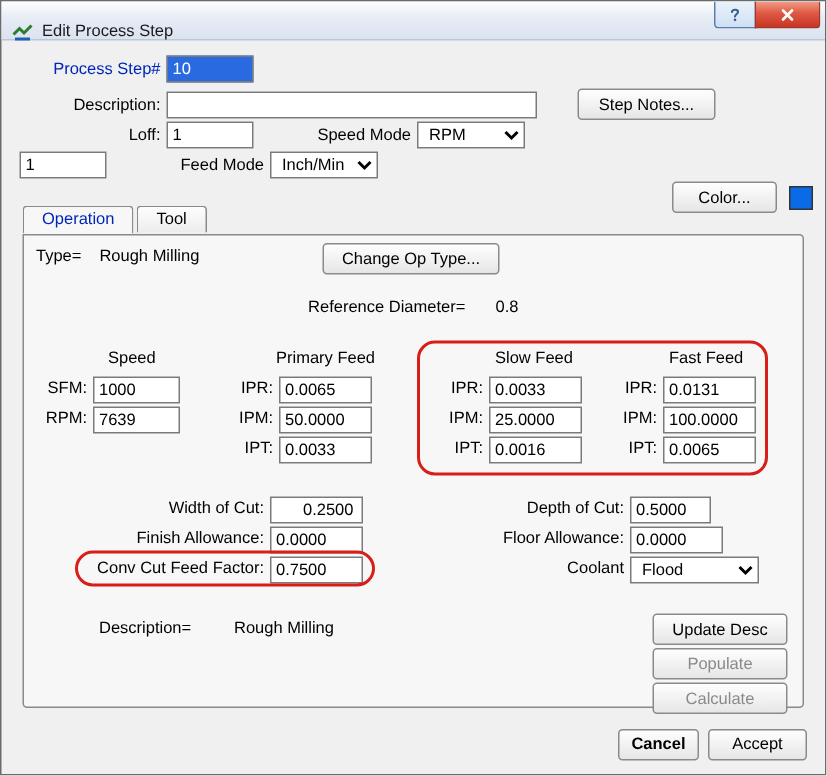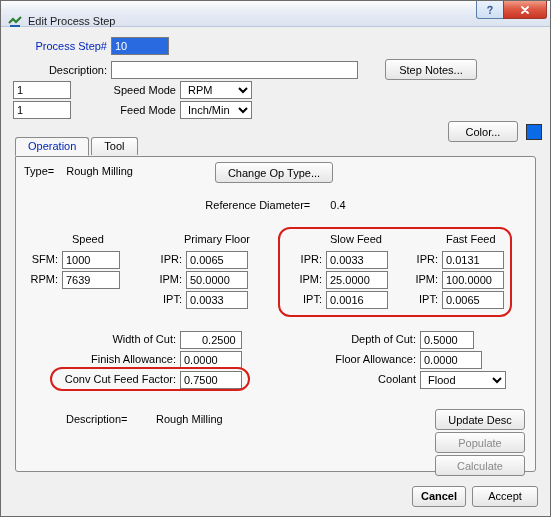--- a/index.html
+++ b/index.html
@@ -64,20 +64,21 @@
         <span class="rlabel bluev" style="width:98px;">Process Step#</span>
         <input class="txt" style="width: 58px; margin-left: 4px; background: rgb(42, 106, 224); color: rgb(255, 255, 255);" value="10">
       </div>
       <div class="row" style="position:absolute; left:0; top:26px;">
         <span class="rlabel" style="width:98px;">Description:</span>
         <input class="txt" style="width: 247px; margin-left: 4px;" value="">
         <span style="display:inline-block; width:27px;"></span>
         <button class="btn" style="width:92px;">Step Notes...</button>
       </div>
       <div class="row" style="position:absolute; left:0; top:48px;">
+        <span class="rlabel" style="width:98px;">Loff:</span>
         <input class="txt" style="width: 58px; margin-left: 4px;" value="1">
         <span class="rlabel" style="width:105px;">Speed Mode</span>
         <select class="sel" style="width:72px; margin-left:4px;"><option>RPM</option></select>
       </div>
       <div class="row" style="position:absolute; left:0; top:68px;">
         <input class="txt" style="width: 58px; margin-left: 4px;" value="1">
         <span class="rlabel" style="width:105px;">Feed Mode</span>
         <select class="sel" style="width:72px; margin-left:4px;"><option>Inch/Min</option></select>
       </div>
       <div class="row" style="position:absolute; right:0; top:88px; gap:8px;">
@@ -94,25 +95,25 @@
         <div class="row" style="position:absolute; left:8px; top:8px;">
           <span class="lbl">Type=</span>
           <span style="width:12px;"></span>
           <span class="lbl">Rough Milling</span>
         </div>
         <button class="btn" style="position:absolute; left:199px; top:5px; width:118px;">Change Op Type...</button>
 
         <div style="position:absolute; left:0; right:0; top:42px; text-align:center;">
           <span class="lbl">Reference Diameter=</span>
           <span style="display:inline-block; width:14px;"></span>
-          <span class="lbl">0.4</span>
+          <span class="lbl">0.8</span>
         </div>
 
         <span style="position:absolute; left:56px; top:76px;">Speed</span>
-        <span style="position:absolute; left:168px; top:76px;">Primary Floor</span>
+        <span style="position:absolute; left:168px; top:76px;">Primary Feed</span>
         <span style="position:absolute; left:314px; top:76px;">Slow Feed</span>
         <span style="position:absolute; left:430px; top:76px;">Fast Feed</span>
 
         <span class="rlabel" style="position:absolute; left:0; top:96px; width:42px;">SFM:</span>
         <input class="txt" style="position: absolute; left: 46px; top: 94px; width: 58px;" value="1000">
         <span class="rlabel" style="position:absolute; left:0; top:116px; width:42px;">RPM:</span>
         <input class="txt" style="position: absolute; left: 46px; top: 114px; width: 58px;" value="7639">
 
         <span class="rlabel" style="position:absolute; left:130px; top:96px; width:36px;">IPR:</span>
         <input class="txt" style="position: absolute; left: 170px; top: 94px; width: 62px;" value="0.0065">

